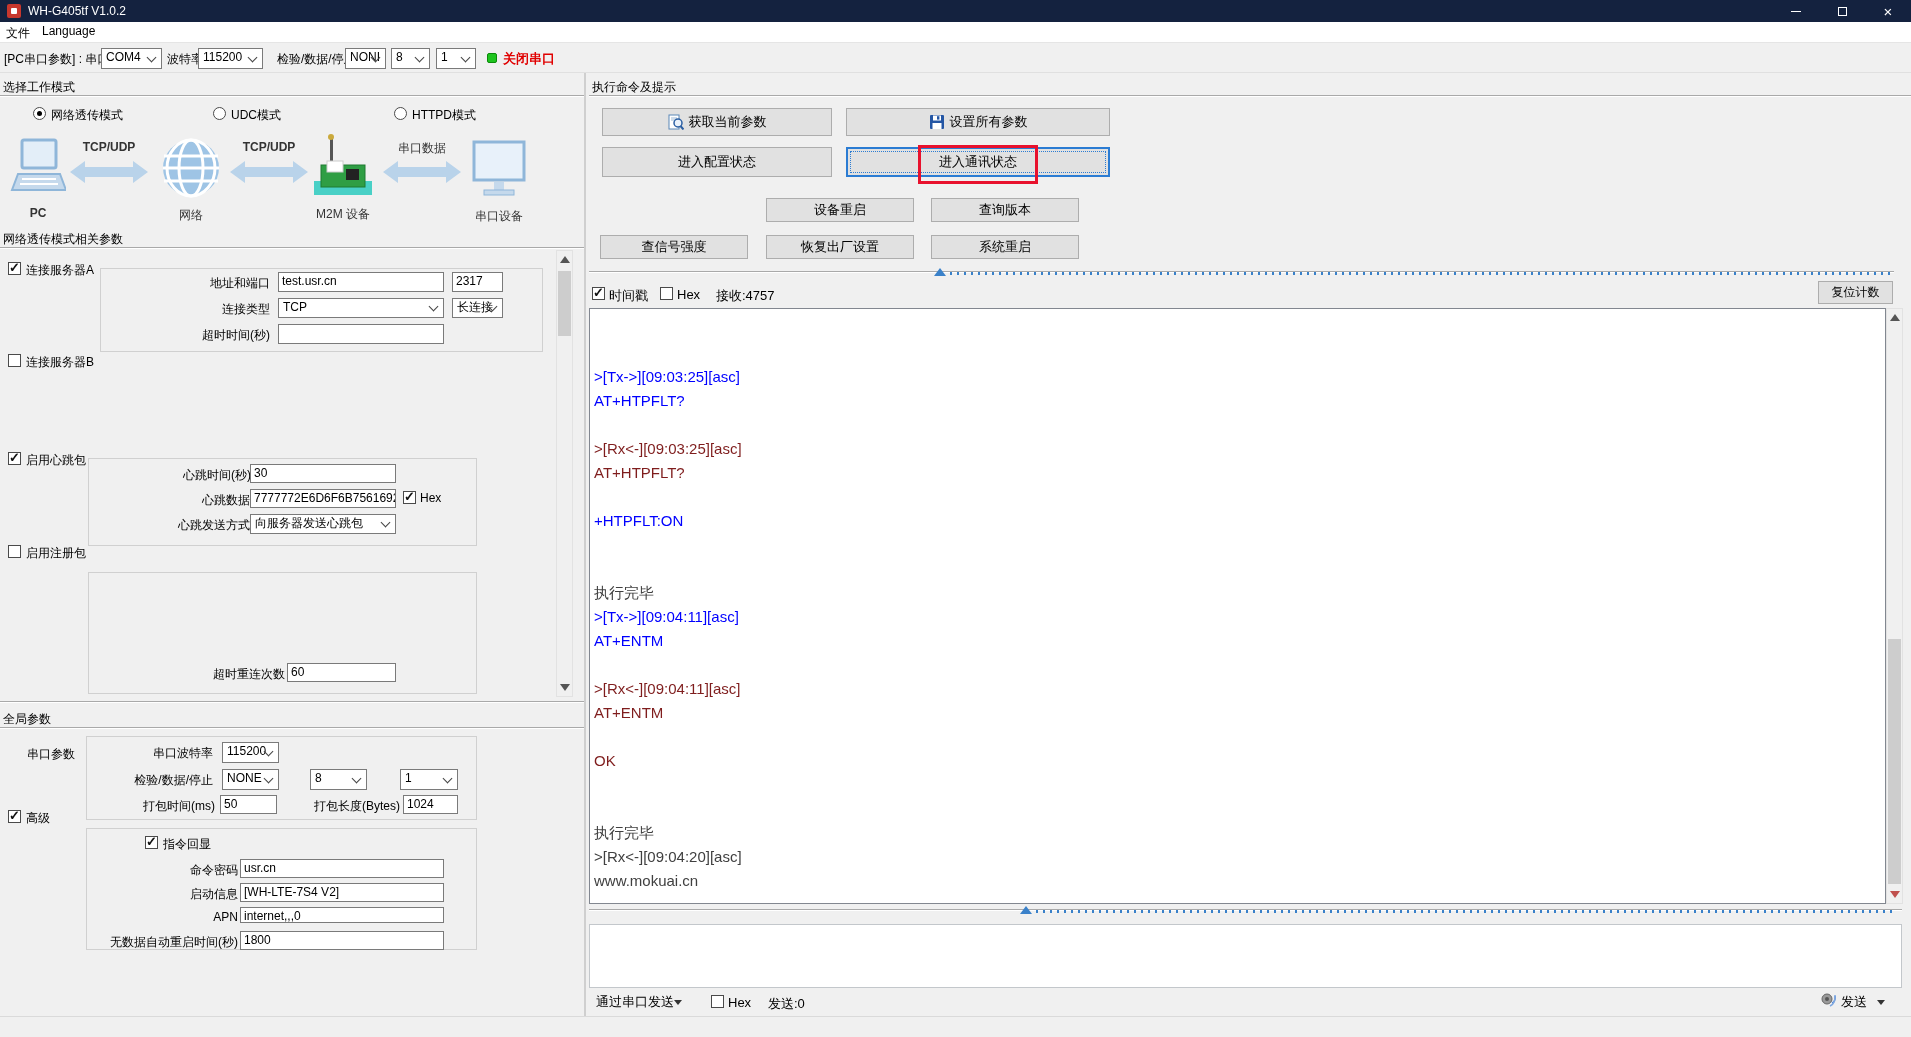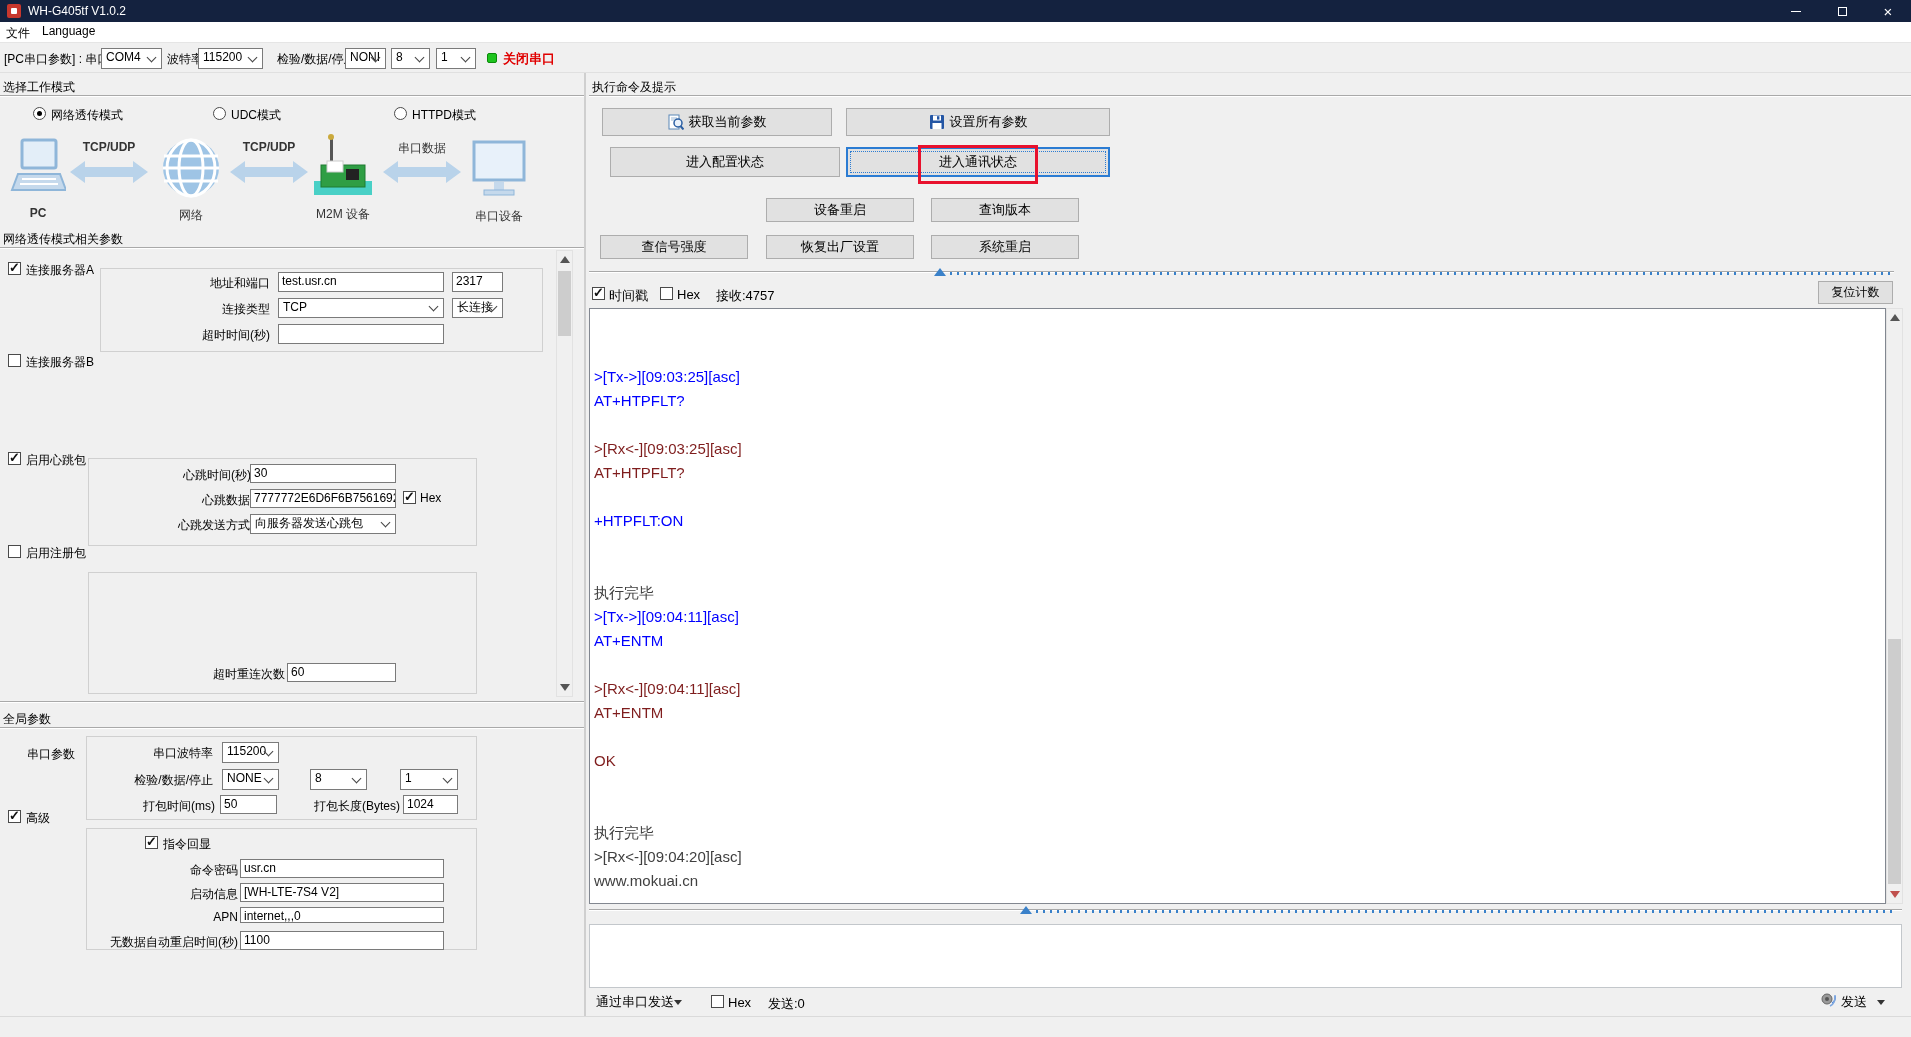--- a/index.html
+++ b/index.html
@@ -214,21 +214,21 @@
   <div class="gbox" style="left:86px;top:828px;width:391px;height:122px;"></div>
   <div class="cb checked" style="left:145px;top:836px;"></div>
   <div class="lbl" style="left:163px;top:836px;">指令回显</div>
   <div class="lbl rlbl" style="left:138px;top:862px;width:100px;">命令密码</div>
   <div class="inp" style="left:240px;top:859px;width:204px;height:19px;">usr.cn</div>
   <div class="lbl rlbl" style="left:138px;top:886px;width:100px;">启动信息</div>
   <div class="inp" style="left:240px;top:883px;width:204px;height:19px;">[WH-LTE-7S4 V2]</div>
   <div class="lbl rlbl" style="left:138px;top:910px;width:100px;">APN</div>
   <div class="inp" style="left:240px;top:907px;width:204px;height:16px;">internet,,,0</div>
   <div class="lbl rlbl" style="left:98px;top:934px;width:140px;">无数据自动重启时间(秒)</div>
-  <div class="inp" style="left:240px;top:931px;width:204px;height:19px;">1100</div>
+  <div class="inp" style="left:240px;top:931px;width:204px;height:19px;">1800</div>
 
   <div class="abs" style="left:584px;top:73px;width:2px;height:943px;background:#cfcfcf;"></div>
 
   <div class="group-title" style="left:592px;top:79px;">执行命令及提示</div>
   <div class="etch" style="left:589px;top:95px;width:1322px;"></div>
 
   <div class="pbtn" style="left:602px;top:108px;width:230px;height:28px;">
     <svg width="16" height="16" viewBox="0 0 16 16">
       <rect x="1" y="1" width="10" height="14" fill="#fff" stroke="#5b87b7"></rect>
       <line x1="3" y1="4" x2="9" y2="4" stroke="#9db9d6"></line>
@@ -240,21 +240,21 @@
   </div>
   <div class="pbtn" style="left:846px;top:108px;width:264px;height:28px;">
     <svg width="16" height="16" viewBox="0 0 16 16">
       <rect x="1" y="1" width="14" height="14" rx="1" fill="#2456a4"></rect>
       <rect x="4" y="1.5" width="8" height="5" fill="#fff"></rect>
         <rect x="8" y="2.2" width="2.4" height="3.4" fill="#2456a4"></rect>
       <rect x="3.5" y="9" width="9" height="6" fill="#fff"></rect>
     </svg>
     <span>设置所有参数</span>
   </div>
-  <div class="pbtn" style="left:602px;top:147px;width:230px;height:30px;margin-left:8px;">
+  <div class="pbtn" style="left:602px;top:147px;width:230px;height:30px;">
     <span>进入配置状态</span>
   </div>
   <div class="pbtn focus" style="left:846px;top:147px;width:264px;height:30px;">
     <span>进入通讯状态</span>
   </div>
   <div class="abs" style="left:918px;top:145px;width:120px;height:39px;border:3px solid #e8112d;z-index:50;"></div>
 
   <div class="pbtn" style="left:600px;top:198px;width:148px;height:16px;margin-top:44px;">
     <span>帮助信息</span>
   </div>

